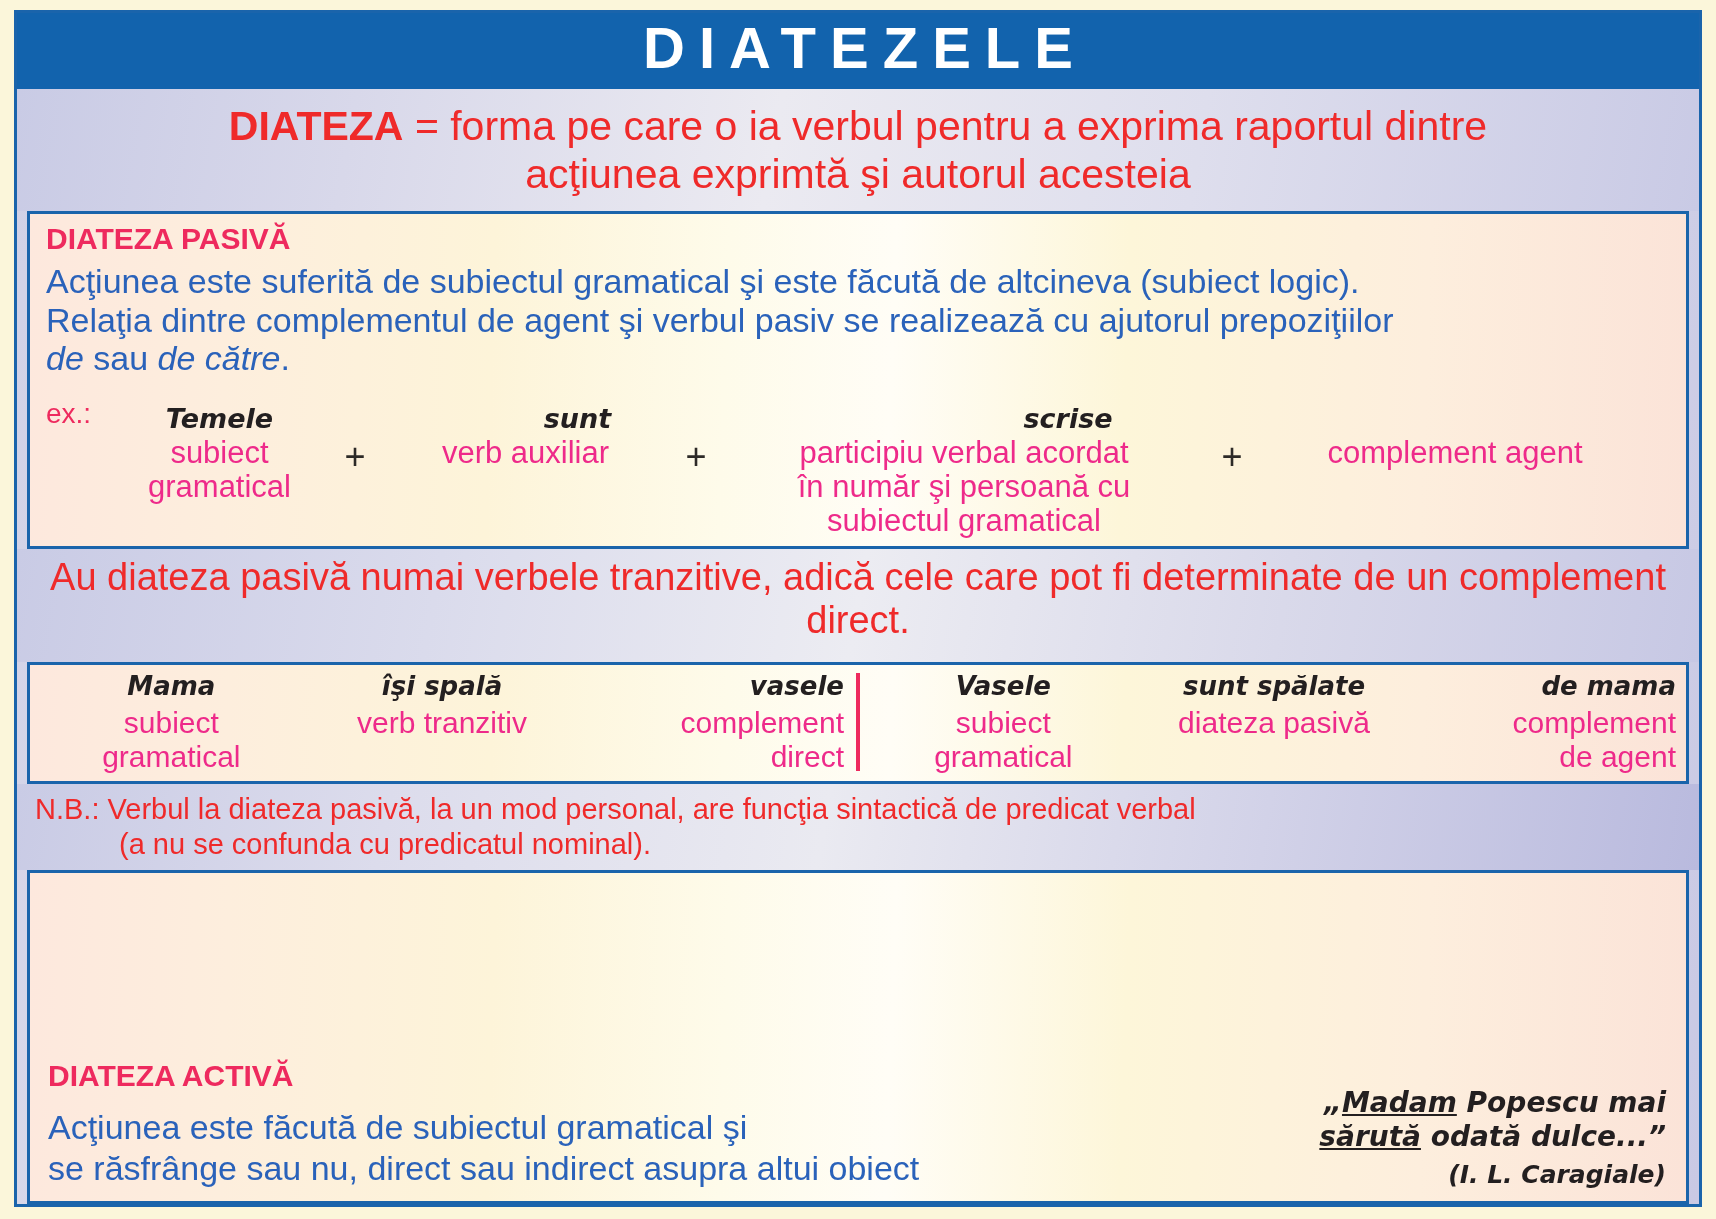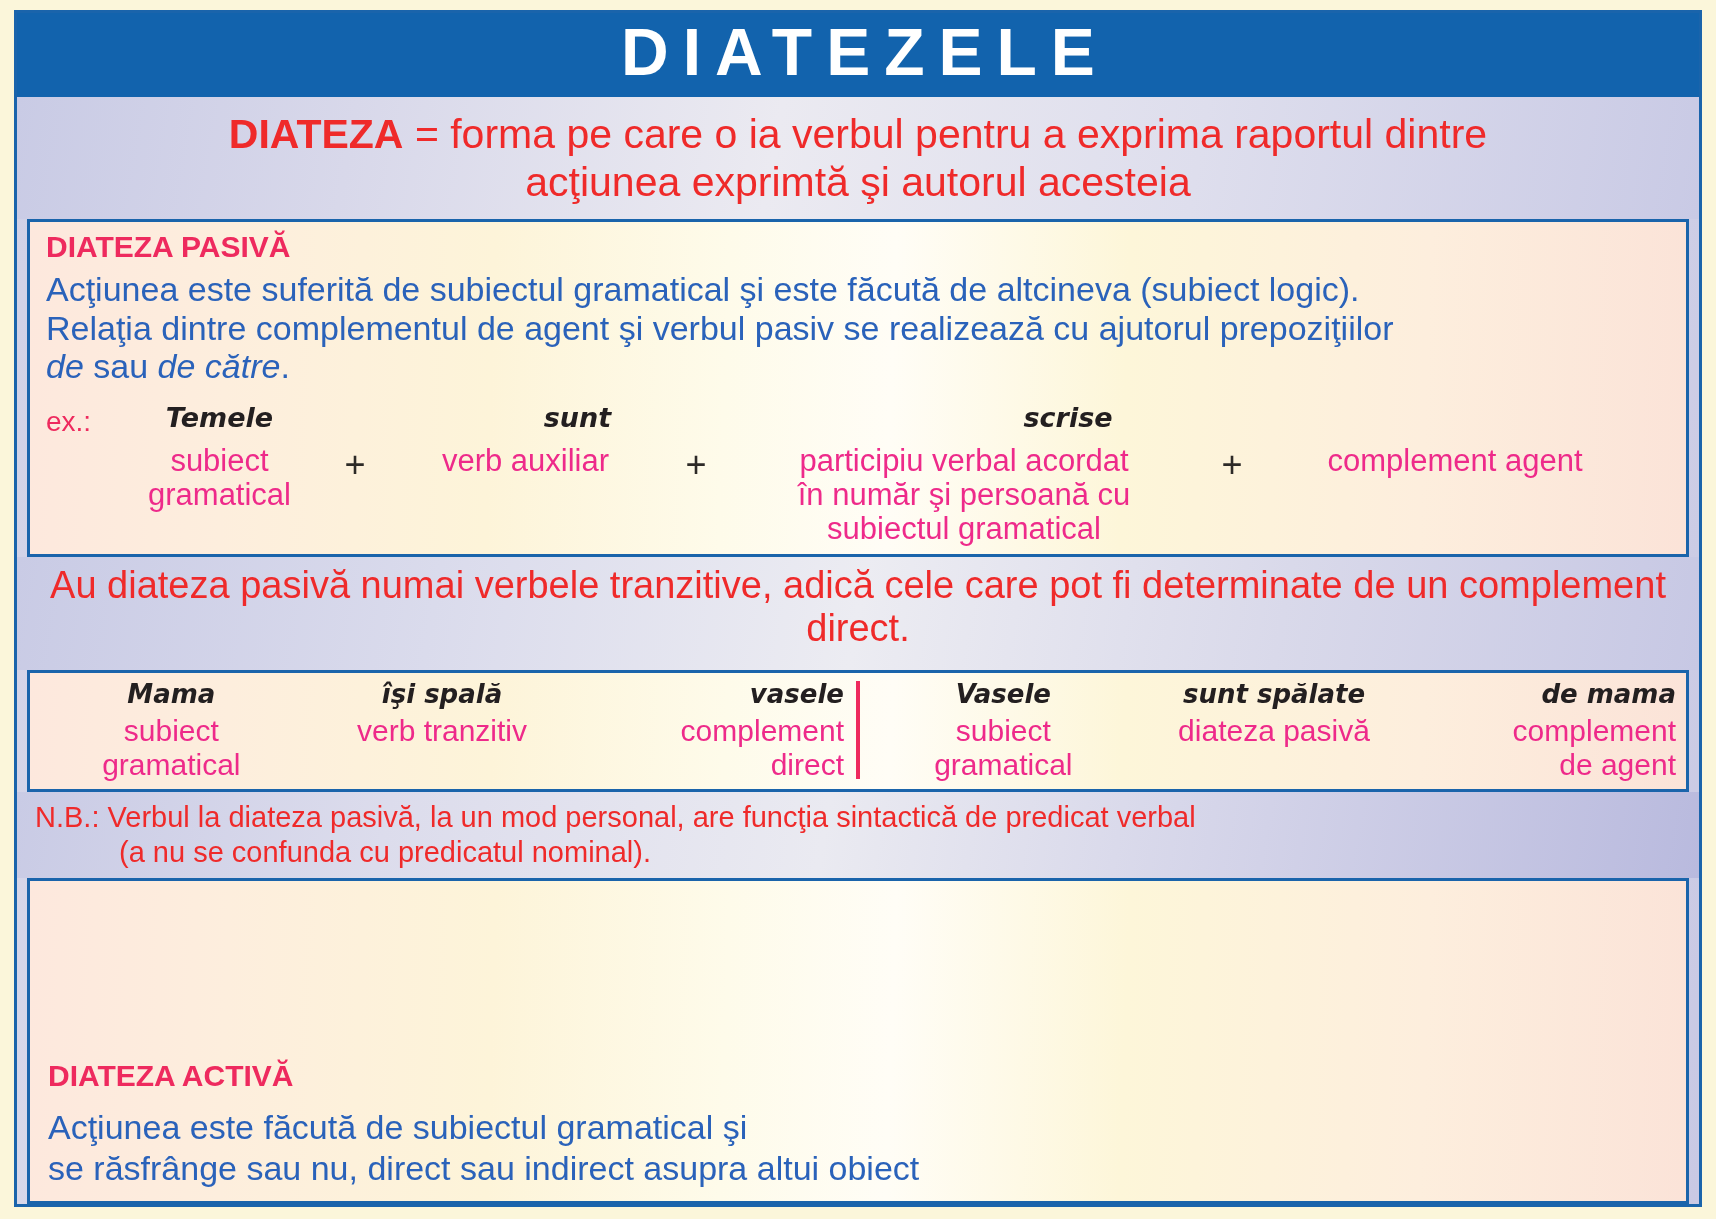--- a/index.html
+++ b/index.html
@@ -32,21 +32,21 @@
 
   
   .title-bar {
     background: #1263ad;
     color: #ffffff;
     text-align: center;
     padding: 6px 0 12px 0;
     flex: 0 0 auto;
   }
   .title-bar .title-text {
-    font-size: 66px;
+    font-size: 58px;
     font-weight: bold;
     letter-spacing: 14px;
     line-height: 1.0;
     text-indent: 14px;
     font-family: "Liberation Sans", sans-serif;
   }
 
   
   .definition {
     flex: 0 0 auto;
@@ -102,20 +102,21 @@
   .ex-label {
     position: absolute;
     left: 4px;
     top: 4px;
     color: #ee2a5e;
     font-size: 28px;
     font-weight: normal;
   }
   .hand-row {
     display: flex;
+    align-items: flex-end;
     margin-left: 70px;
     margin-bottom: 2px;
     gap: 26px;
   }
   .hand {
     font-family: "DejaVu Sans", sans-serif;
     font-style: italic;
     font-weight: bold;
     font-size: 27px;
     color: #231f20;
@@ -358,17 +359,24 @@
 
     <div class="panel active">
       <div class="active-inner">
         <div class="active-left">
           <div class="sec-heading">DIATEZA ACTIVĂ</div>
           <div class="blue-body">
             <div>Acţiunea este făcută de subiectul gramatical şi</div>
             <div>se răsfrânge sau nu, direct sau indirect asupra altui obiect</div>
           </div>
         </div>
+        <div class="active-right">
+          <div class="quote">
+            <div><span>„</span><u>Madam</u><span> Popescu mai</span></div>
+            <div><u>sărută</u><span> odată dulce...”</span></div>
+          </div>
+          <div class="quote-author">(I. L. Caragiale)</div>
+        </div>
       </div>
     </div>
 
   </div>
 </div>
 
 </body></html>

